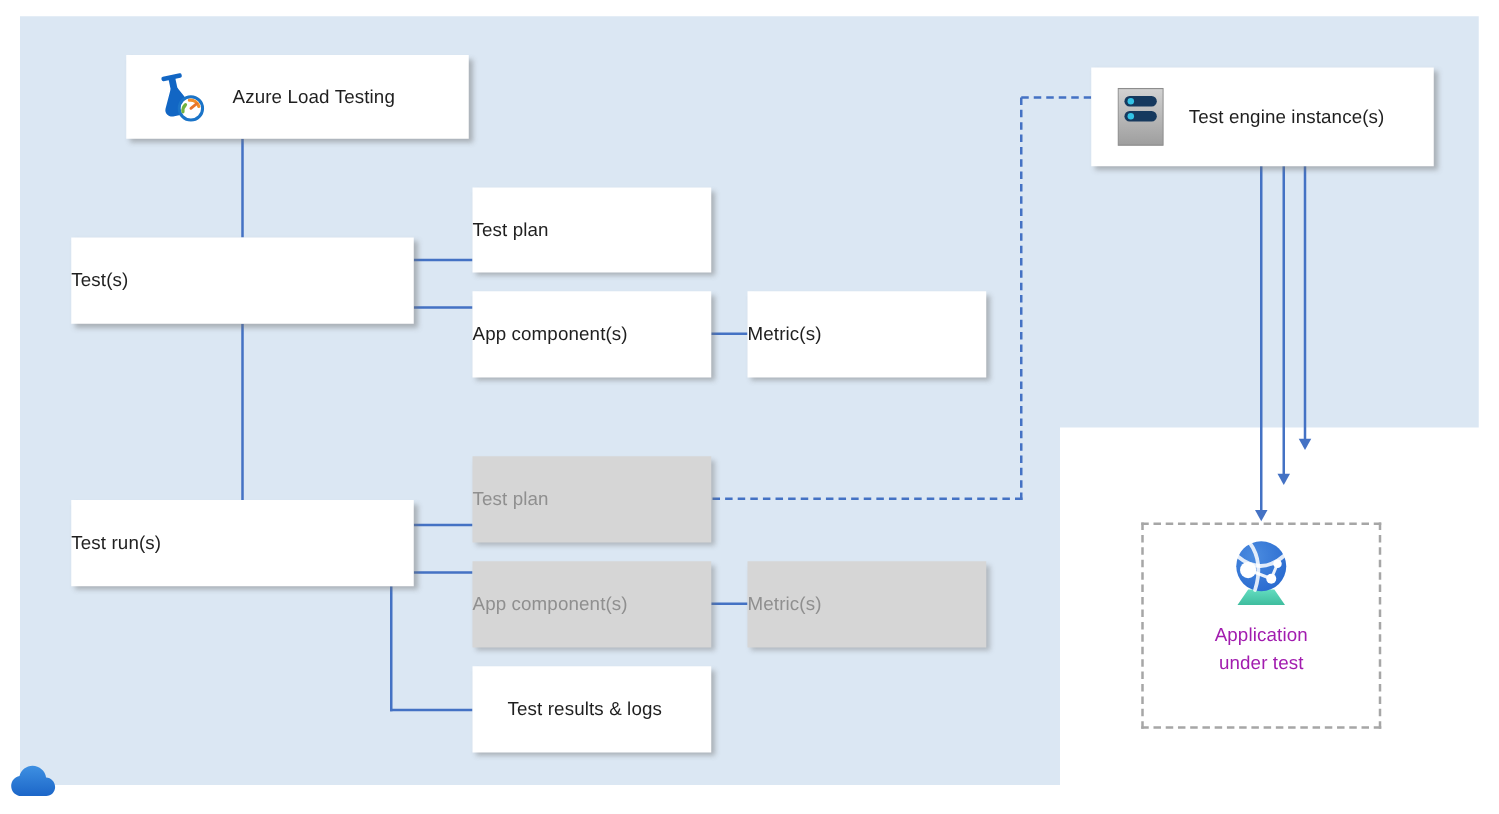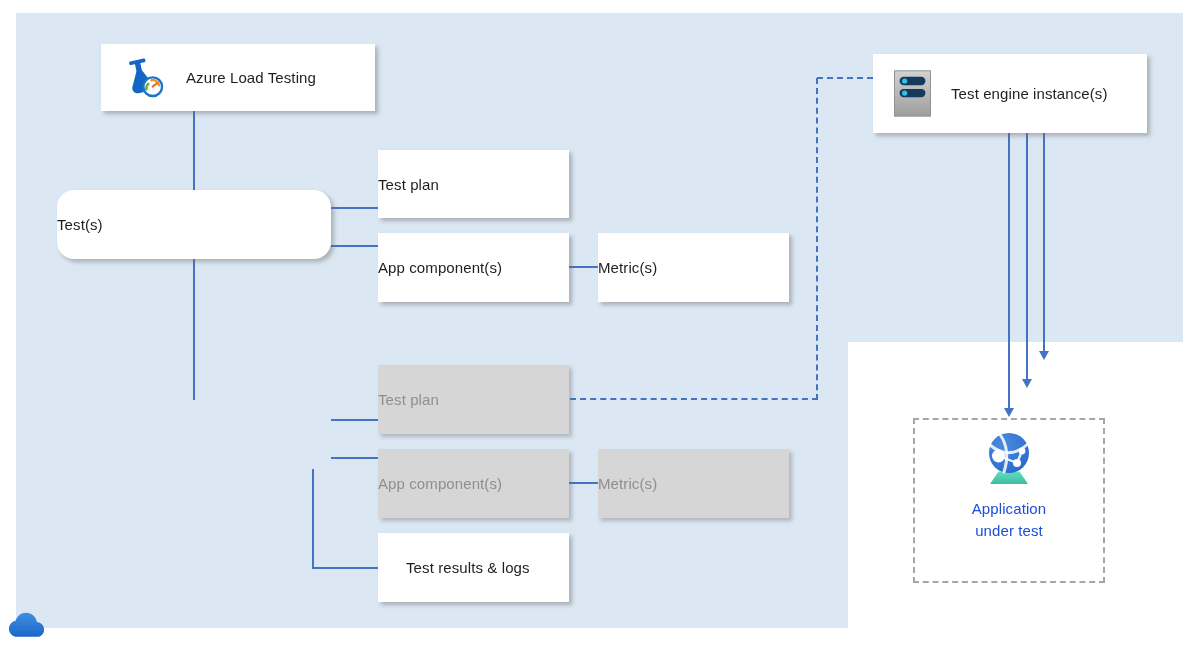--- a/index.html
+++ b/index.html
@@ -54,21 +54,21 @@
     box-shadow: none;
     border: 2px dashed #a6a6a6;
     flex-direction: column;
     gap: 10px;
     padding-top: 6px;
   }
   .node--dashed .caption {
     text-align: center;
     width: 104px;
     line-height: 1.45;
-    color: #1d4ed8;
+    color: #a21caf;
   }
 
   
   .hline { position: absolute; height: 2px; background: #4472c4; }
   .vline { position: absolute; width: 2px;  background: #4472c4; }
   .hdash { position: absolute; height: 0; border-top: 2px dashed #4472c4; }
   .vdash { position: absolute; width: 0;  border-left: 2px dashed #4472c4; }
   .arrowhead {
     position: absolute;
     width: 0; height: 0;
@@ -119,36 +119,39 @@
         </g>
         <circle cx="33.5" cy="33.5" r="10.2" fill="#ffffff" stroke="#1b74c8" stroke-width="2.6"></circle>
         <path d="M26.6 36.5 a7.3 7.3 0 0 1 2.2-6.2" fill="none" stroke="#71b23f" stroke-width="2.8" stroke-linecap="round"></path>
         <path d="M32.2 26.4 a7.3 7.3 0 0 1 8.2 5.4" fill="none" stroke="#f2902b" stroke-width="2.8" stroke-linecap="round"></path>
         <path d="M33.5 33.5 L38.6 29.4" stroke="#e8742a" stroke-width="2.4" stroke-linecap="round"></path>
       </svg>
     </span>
     <span>Azure Load Testing</span>
   </div>
 
-  <div class="node" style="left:57px; top:190px; width:274px; height:69px;border-radius:17px;">
+  <div class="node" style="left:57px; top:190px; width:274px; height:69px;">
     <span>Test(s)</span>
   </div>
 
   <div class="node" style="left:378px; top:150px; width:191px; height:68px;">
     <span>Test plan</span>
   </div>
 
   <div class="node" style="left:378px; top:233px; width:191px; height:69px;">
     <span>App component(s)</span>
   </div>
 
   <div class="node" style="left:598px; top:233px; width:191px; height:69px;">
     <span>Metric(s)</span>
   </div>
 
+  <div class="node" style="left:57px; top:400px; width:274px; height:69px;">
+    <span>Test run(s)</span>
+  </div>
 
   <div class="node node--gray" style="left:378px; top:365px; width:191px; height:69px;">
     <span>Test plan</span>
   </div>
 
   <div class="node node--gray" style="left:378px; top:449px; width:191px; height:69px;">
     <span>App component(s)</span>
   </div>
 
   <div class="node node--gray" style="left:598px; top:449px; width:191px; height:69px;">

